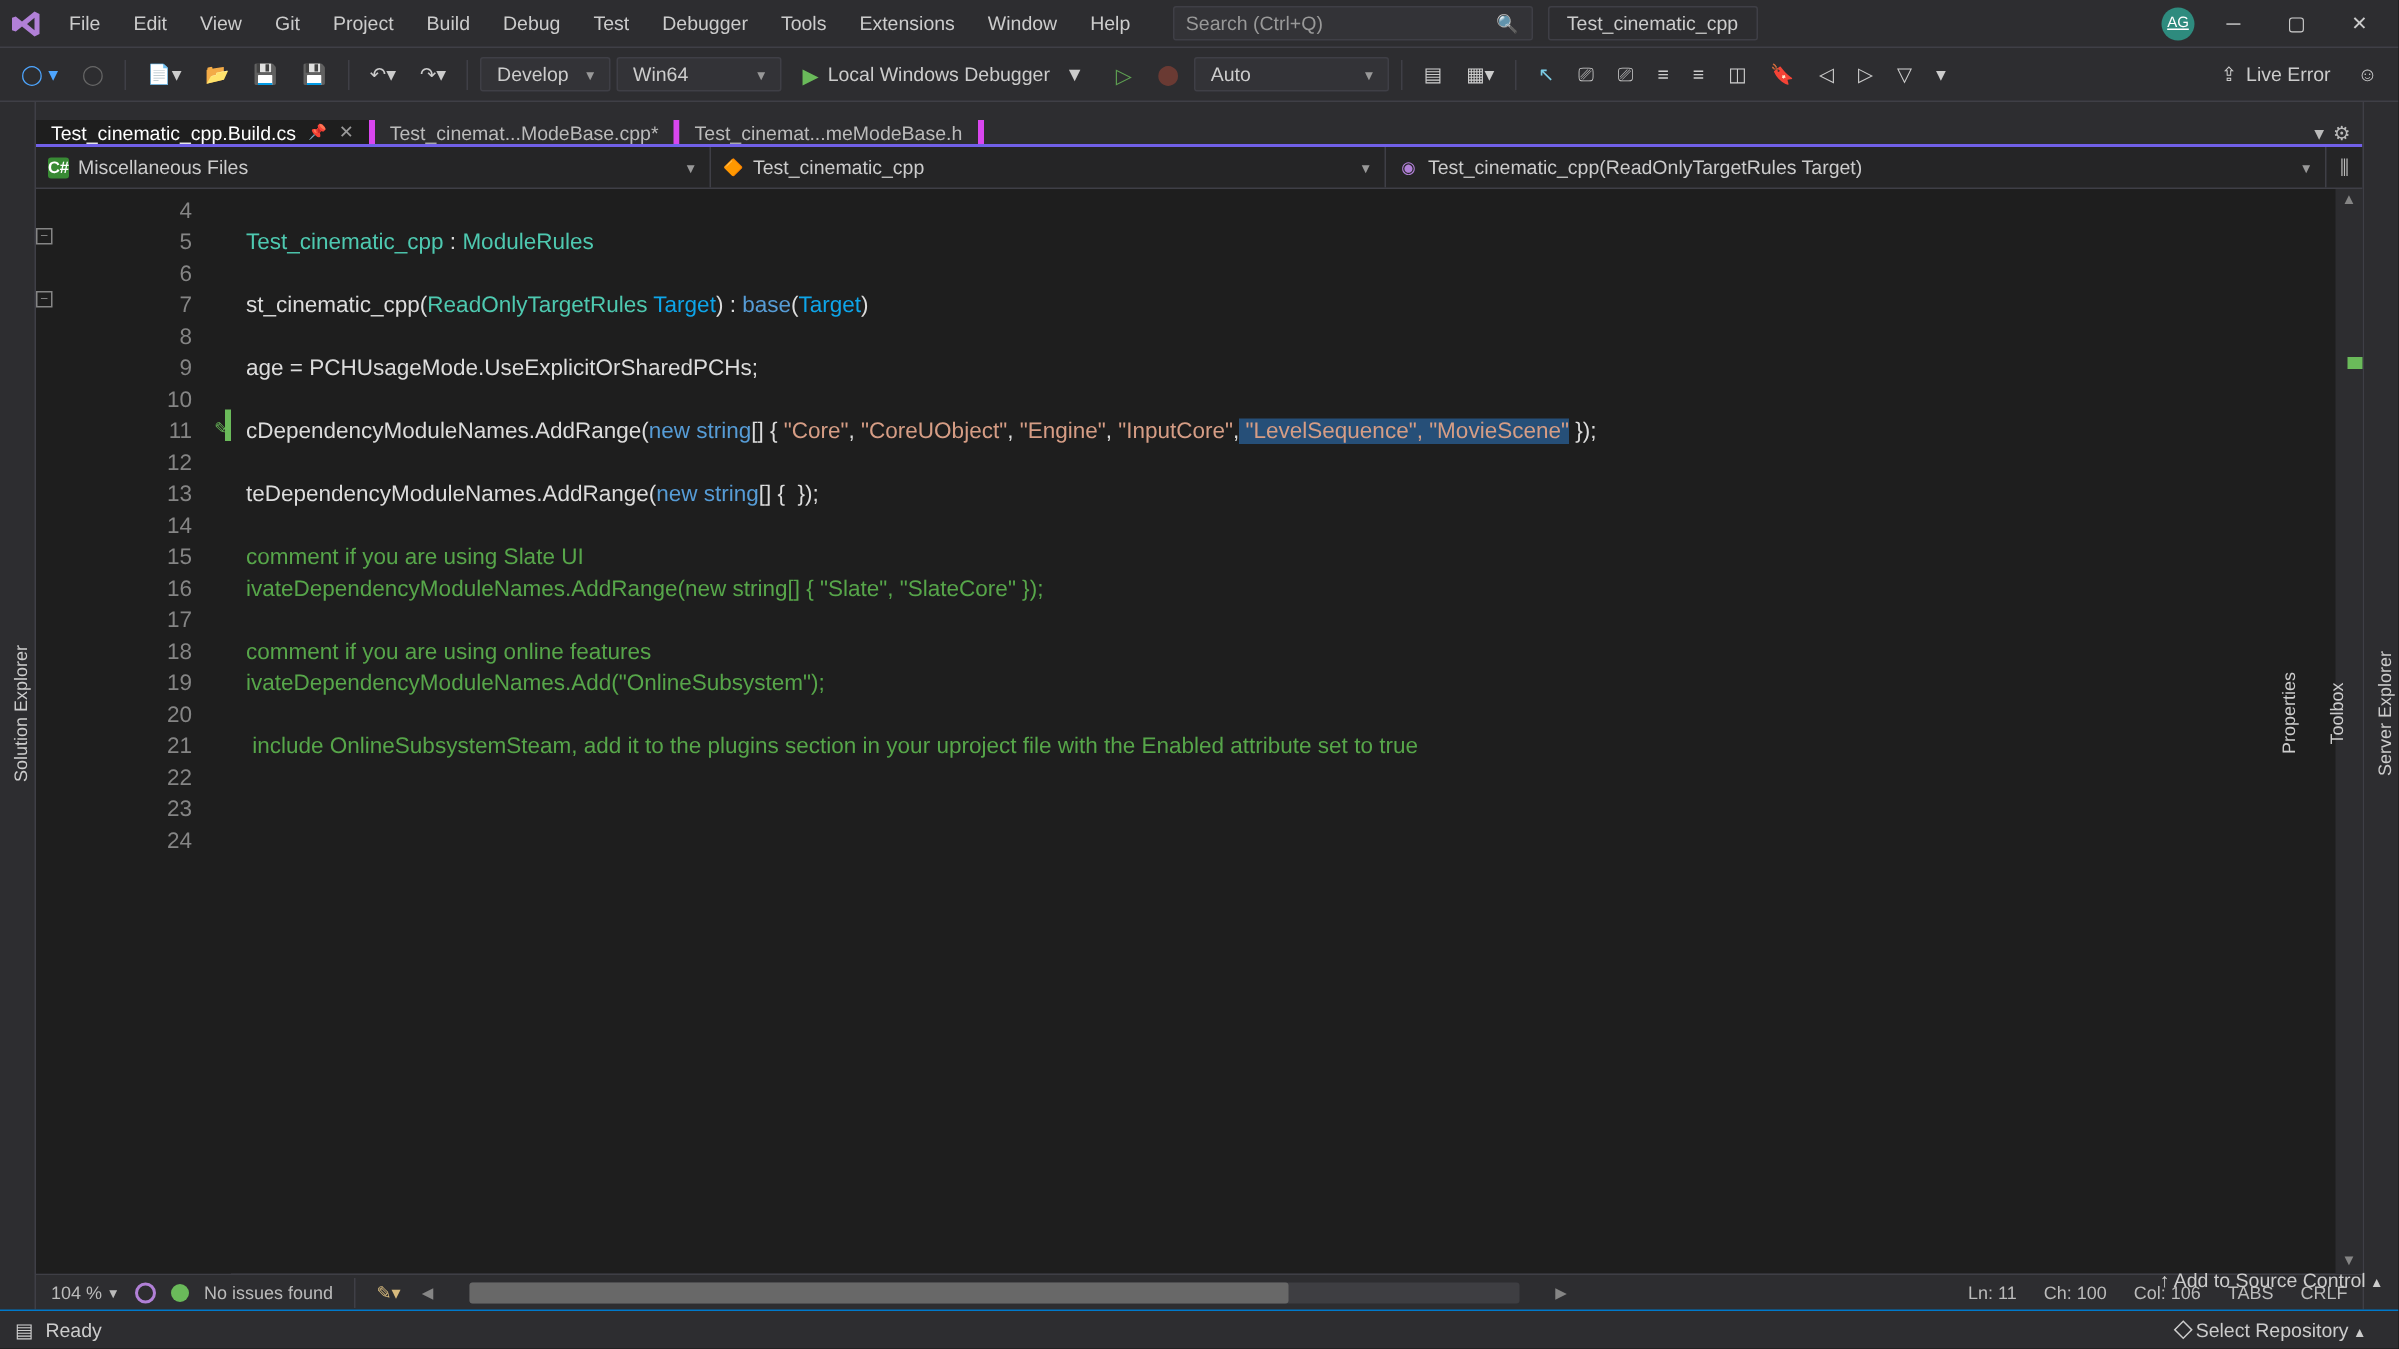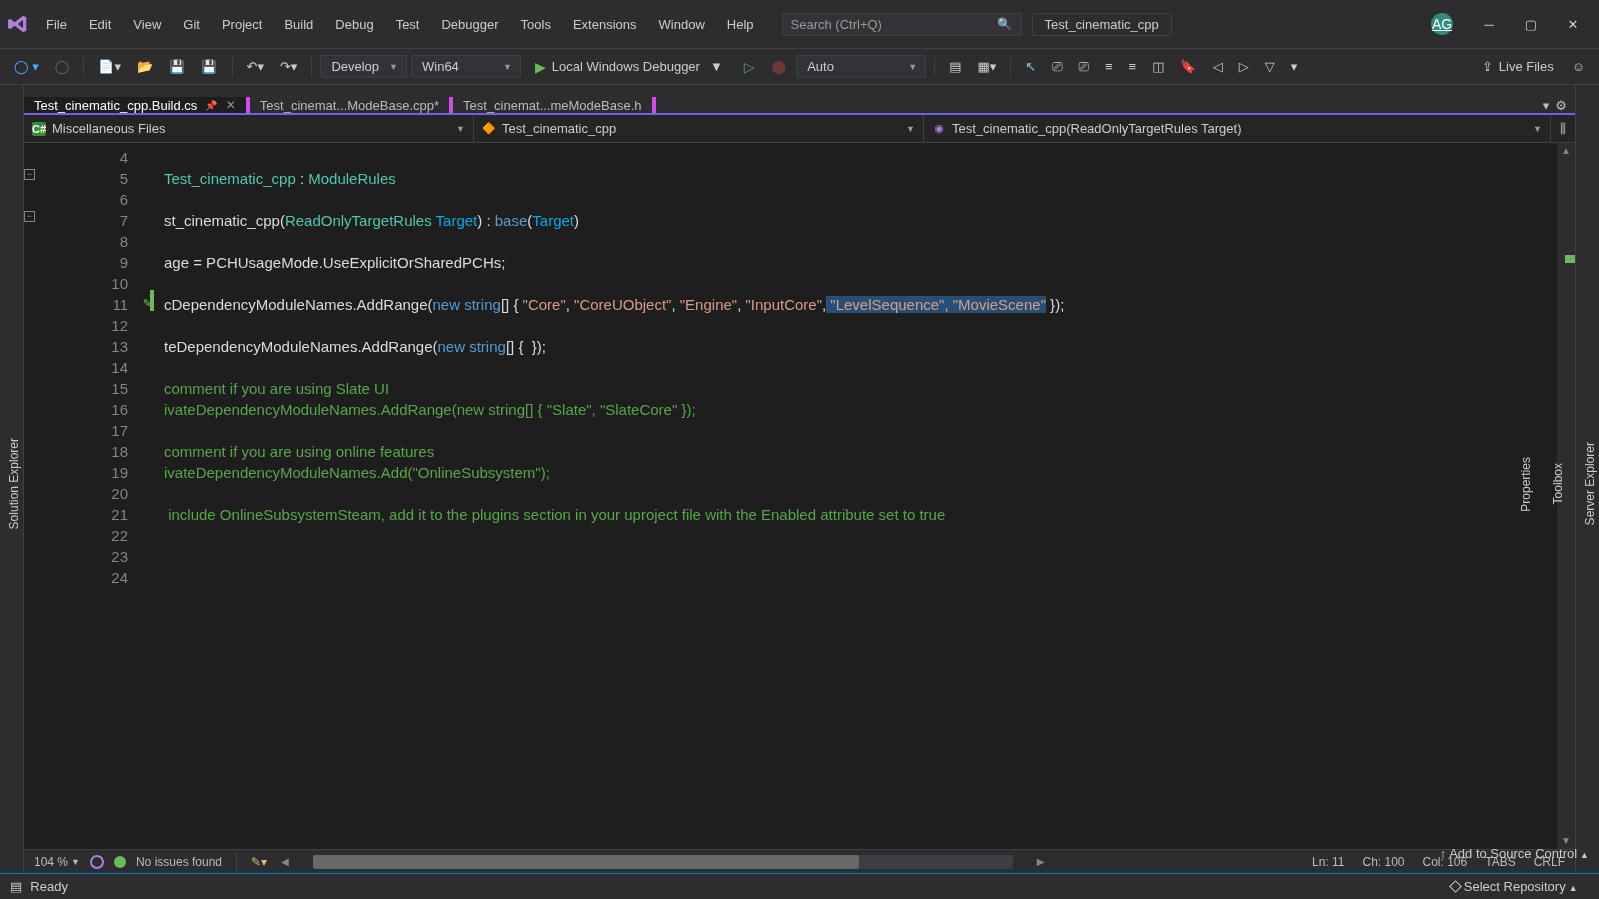--- a/index.html
+++ b/index.html
@@ -1,27 +1,27 @@
 <!DOCTYPE html>
 <html><head>
 <meta charset="utf-8">
 <style>
 * { margin: 0; padding: 0; box-sizing: border-box; font-family: 'Segoe UI', Tahoma, sans-serif; }
 body { background: #1e1e1e; color: #ccc; width: 1599px; height: 899px; overflow: hidden; display: flex; flex-direction: column; font-size: 13px; }
 
 
-.menubar { background: #2d2d30; height: 49px; display: flex; align-items: center; gap: 2px; padding: 0 6px; border-bottom: 1px solid #3f3f46; }
+.menubar { background: #2d2d30; height: 32px; display: flex; align-items: center; gap: 2px; padding: 0 6px; border-bottom: 1px solid #3f3f46; }
 .vs-logo { width: 24px; height: 24px; display:flex; align-items:center; justify-content:center; margin-right:4px;}
 .vs-logo svg { width:20px; height:20px; }
 .menu-item { padding: 4px 10px; color: #ccc; cursor: default; }
 .search-box { margin-left: 16px; background: #333337; border: 1px solid #3f3f46; padding: 3px 8px; color: #999; width: 240px; display:flex; align-items:center; justify-content:space-between; border-radius:2px; }
 .search-box .s-icon { font-size:12px; }
 .title-box { margin-left: 8px; background:#2d2d30; border:1px solid #3f3f46; padding:3px 12px; border-radius:2px; }
 .spacer { flex: 1; }
-.avatar { width:22px; height:22px; border-radius:50%; background:#2e8b7e; color:#fff; font-size:14px; display:flex; align-items:center; justify-content:center; margin: 0 14px; text-decoration: underline; }
+.avatar { width:22px; height:22px; border-radius:50%; background:#2e8b7e; color:#fff; font-size:10px; display:flex; align-items:center; justify-content:center; margin: 0 4px; text-decoration: underline; }
 .win-btn { width:40px; height:32px; display:flex; align-items:center; justify-content:center; color:#ccc; }
 
 
 .toolbar { background: #2d2d30; height: 36px; display: flex; align-items: center; gap: 4px; padding: 0 8px; border-bottom:1px solid #3f3f46; }
 .tb-btn { padding: 4px 6px; color:#ccc; display:flex; align-items:center; gap:2px; border-radius:2px;}
 .tb-sep { width:1px; height:20px; background:#3f3f46; margin:0 4px; }
 .tb-dd { background:#333337; border:1px solid #3f3f46; padding:3px 8px 3px 10px; min-width:70px; display:flex; align-items:center; justify-content:space-between; gap:10px; border-radius:2px;}
 .tb-dd .chev { font-size:9px; color:#999;}
 .play-btn { display:flex; align-items:center; gap:6px; padding:3px 10px; }
 .play-tri { color:#6aba5a; font-size:14px; }
@@ -178,21 +178,21 @@
   <div class="tb-btn">≡</div>
   <div class="tb-btn">◫</div>
   <div class="tb-btn">🔖</div>
   <div class="tb-btn">◁</div>
   <div class="tb-btn">▷</div>
   <div class="tb-btn">▽</div>
   <div class="tb-btn">▾</div>
   <div class="spacer"></div>
   <div class="live-share">
       <span>⇪</span>
-      <span>Live Files</span>
+      <span>Live Error</span>
     </div>
   <div class="tb-btn">☺</div>
 </div>
 
 <div class="main">
   <div class="left-rail">
     <div class="rail-tab">Solution Explorer</div>
 
   </div>
 

